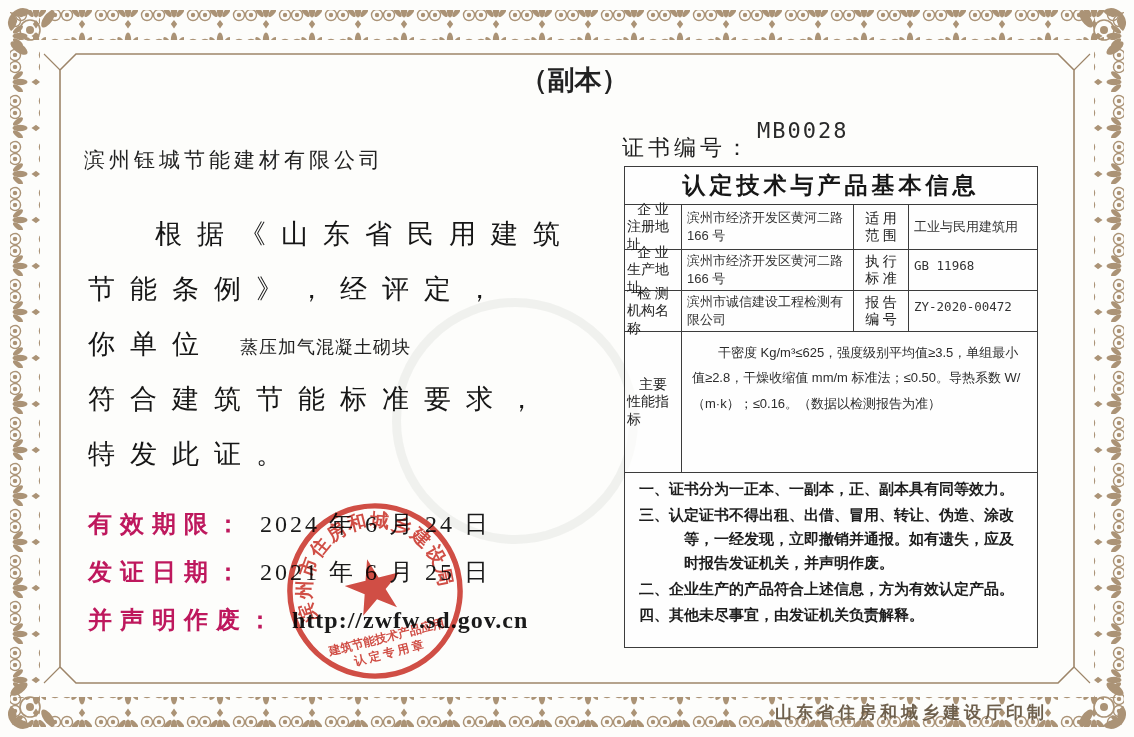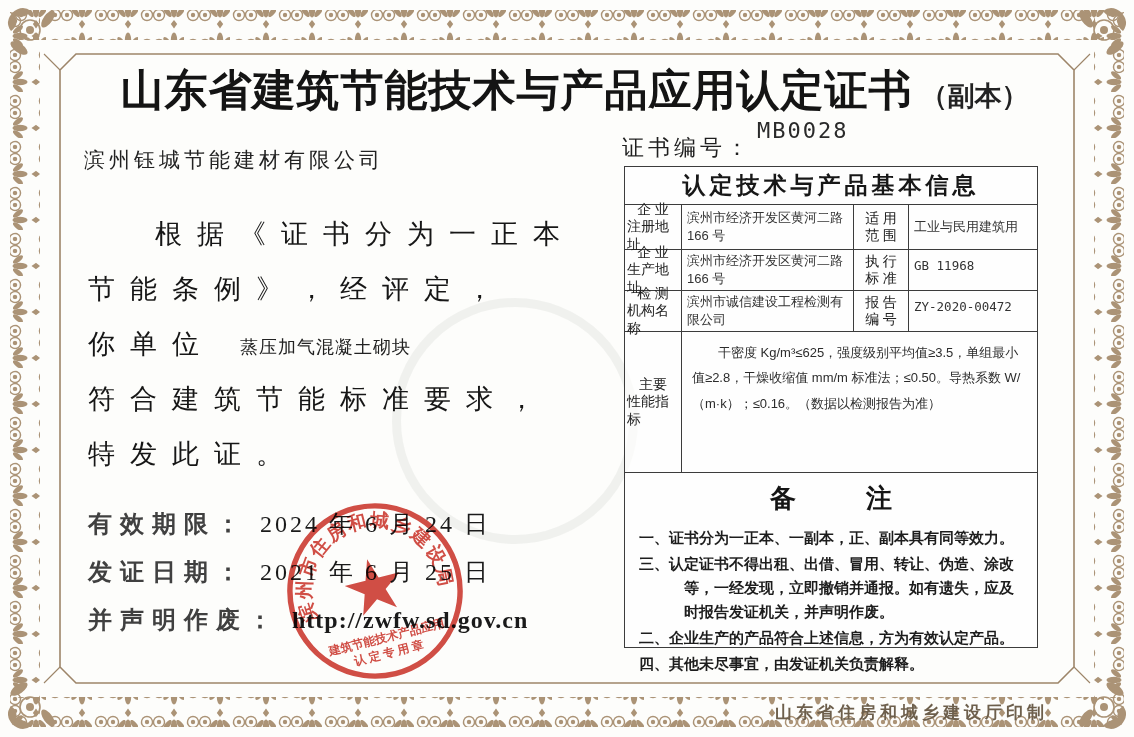--- a/index.html
+++ b/index.html
@@ -21,21 +21,21 @@
   
   .company{position:absolute;left:84px;top:146px;font-family:"Liberation Sans",sans-serif;
            font-size:21px;letter-spacing:4px;color:#222;z-index:2;}
   .para-line{position:absolute;left:88px;font-size:27px;letter-spacing:15px;color:#161616;
              white-space:nowrap;z-index:2;}
   .pl1{left:155px;top:216px;} .pl2{top:271px;font-family:Liberation Mono, monospace;} .pl3{top:326px;} .pl4{top:381px;} .pl5{top:436px;}
   .product{font-family:"Liberation Sans",sans-serif;font-size:18px;letter-spacing:1px;
            margin-left:26px;color:#222;}
   .field-row{position:absolute;left:88px;white-space:nowrap;z-index:2;}
   .fr1{top:508px;} .fr2{top:556px;} .fr3{top:604px;}
-  .field-label{display:inline-block;font-size:24px;font-weight:600;letter-spacing:8px;color:#404040;}
+  .field-label{display:inline-block;font-size:24px;font-weight:600;letter-spacing:8px;color:#be185d;}
   .field-value{display:inline-block;font-size:24px;letter-spacing:3px;margin-left:8px;color:#1a1a1a;}
   .fr3 .field-value{font-weight:700;letter-spacing:1px;}
   
   .info-table{position:absolute;left:624px;top:166px;width:414px;height:482px;
               border:1.7px solid #3c3c3c;background:rgba(255,255,255,.65);z-index:2;box-sizing:border-box;}
   .t-header{height:37px;border-bottom:1.3px solid #3c3c3c;display:flex;align-items:center;
             justify-content:center;font-size:23px;font-weight:700;letter-spacing:4px;color:#171717;}
   .t-grid{display:grid;grid-template-columns:57px 172px 55px 1fr;
           grid-template-rows:45px 41px 41px 141px;}
   .cell{box-sizing:border-box;border-right:1.2px solid #3c3c3c;border-bottom:1.2px solid #3c3c3c;
@@ -119,29 +119,28 @@
     <use href="#cornerG" transform="translate(1134,0) scale(-1,1)"></use>
     <use href="#cornerG" transform="translate(0,737) scale(1,-1)"></use>
     <use href="#cornerG" transform="translate(1134,737) scale(-1,-1)"></use>
     <path d="M76 54 H1058 L1074 70 V667 L1058 683 H76 L60 667 V70 Z" fill="none" stroke="#9d8569" stroke-width="1.6"></path>
     <path d="M60 70 L44 54 M1074 70 L1090 54 M60 667 L44 683 M1074 667 L1090 683" stroke="#9d8569" stroke-width="1.1"></path>
   </svg>
 
   <div class="watermark"></div>
 
   <div class="title-row">
-    <span class="title-main">山东省建筑节能技术与产品应用认定证书</span>
     <span class="title-suffix">（副本）</span>
   </div>
 
   <div class="certno-label">证书编号：</div>
   <div class="certno-value">MB0028</div>
 
   <div class="company">滨州钰城节能建材有限公司</div>
-  <div class="para-line pl1">根据《证书分为一正本</div>
+  <div class="para-line pl1">根据《山东省民用建筑</div>
   <div class="para-line pl2">节能条例》，经评定，</div>
   <div class="para-line pl3">
     <span>你单位</span><span class="product">蒸压加气混凝土砌块</span>
   </div>
   <div class="para-line pl4">符合建筑节能标准要求，</div>
   <div class="para-line pl5">特发此证。</div>
 
   <div class="field-row fr1">
     <span class="field-label">有效期限：</span>
     <span class="field-value">2024 年 6 月 24 日</span>
@@ -204,21 +203,20 @@
       <div class="cell value mono last">ZY-2020-00472</div>
 
       <div class="cell">
         <span>主要</span>
         <span>性能指标</span>
       </div>
       <div class="cell perf-content last">干密度 Kg/m³≤625，强度级别平均值≥3.5，单组最小值≥2.8，干燥收缩值 mm/m 标准法；≤0.50。导热系数 W/（m·k）；≤0.16。（数据以检测报告为准）</div>
     </div>
 
     <div class="remarks">
-      <div class="remarks-title">备　注</div>
       <div class="remark-item">一、证书分为一正本、一副本，正、副本具有同等效力。</div>
       <div class="remark-item">三、认定证书不得出租、出借、冒用、转让、伪造、涂改等，一经发现，立即撤销并通报。如有遗失，应及时报告发证机关，并声明作废。</div>
       <div class="remark-item">二、企业生产的产品符合上述信息，方为有效认定产品。</div>
       <div class="remark-item">四、其他未尽事宜，由发证机关负责解释。</div>
     </div>
   </div>
 
   <div class="printed-by">山东省住房和城乡建设厅印制</div>
 </div>
 

